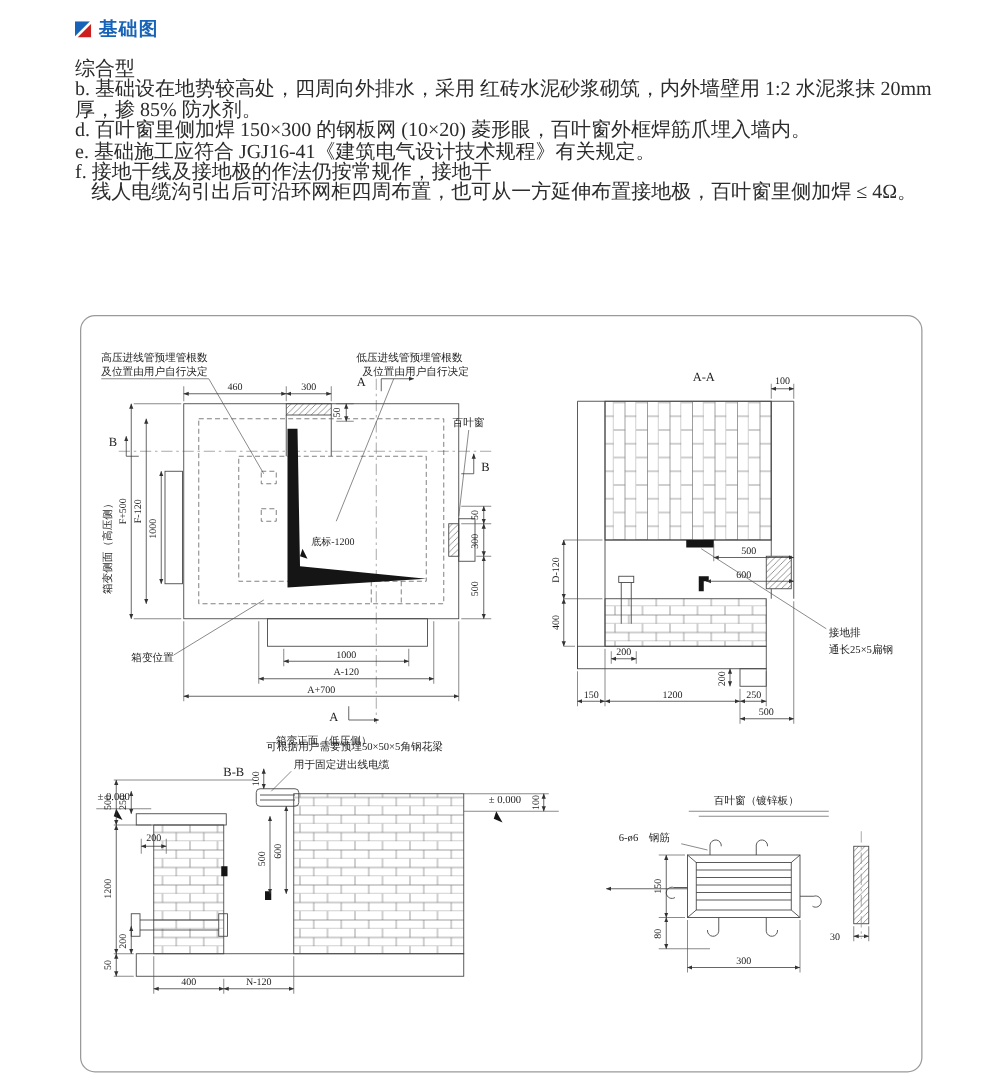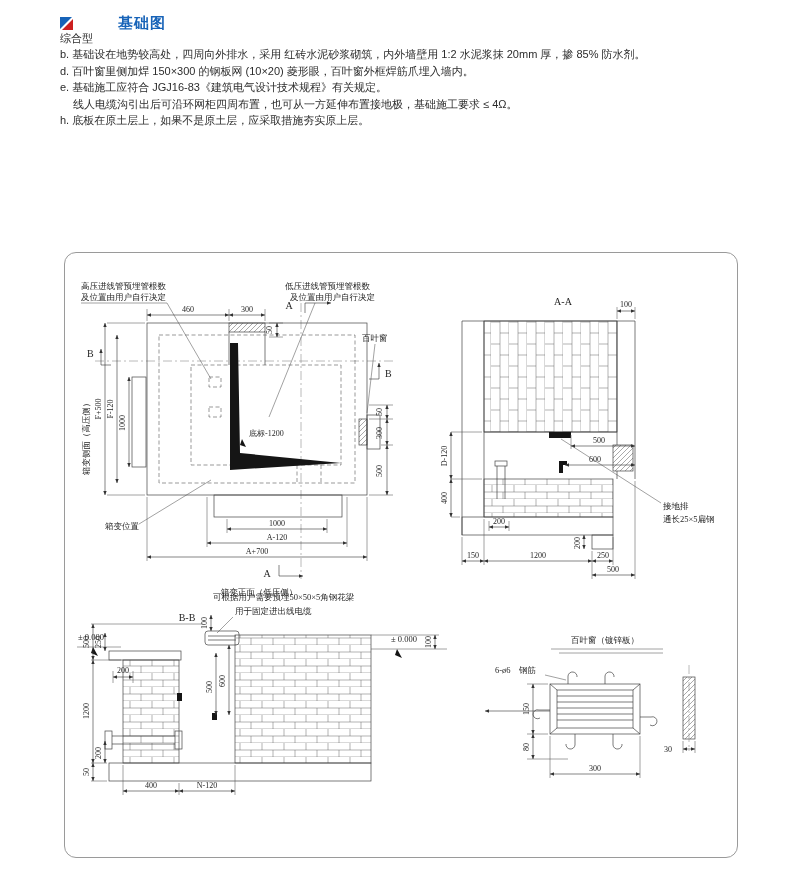--- a/index.html
+++ b/index.html
@@ -1,19 +1,19 @@
 <!DOCTYPE html>
 <html><head>
 <meta charset="utf-8">
 <style>
   html,body{margin:0;padding:0;background:#ffffff;}
   body{width:800px;height:869px;position:relative;font-family:"Liberation Sans",sans-serif;color:#2b2b2b;overflow:hidden;}
   .header{position:absolute;left:60px;top:14px;display:flex;align-items:center;gap:6px;}
-  .header .title{font-size:15px;font-weight:bold;color:#1763b8;letter-spacing:1px;font-family:"Liberation Sans",sans-serif;margin-left:39px;}
-  .notes{position:absolute;left:60px;top:30px;width:700px;font-size:11px;line-height:16.4px;color:#2c2c2c;font-family:Liberation Sans, sans-serif;}
+  .header .title{font-size:15px;font-weight:bold;color:#1763b8;letter-spacing:1px;font-family:"Liberation Sans",sans-serif;}
+  .notes{position:absolute;left:60px;top:48px;width:700px;font-size:16px;line-height:16.4px;color:#2c2c2c;font-family:Liberation Serif, serif;}
   .notes .indent{padding-left:13px;}
   .sheet{position:absolute;left:64px;top:252px;width:672px;height:604px;border:1px solid #9a9a9a;border-radius:12px;background:#fff;}
   .sheet svg{position:absolute;}
   svg text{font-family:"Liberation Serif",serif;fill:#1f1f1f;}
   text.d{font-size:8px;}
   text.cn{font-size:8.5px;}
   text.t{font-size:10px;}
   .ln{stroke:#444;stroke-width:.7;fill:none;}
   .thin{stroke:#555;stroke-width:.55;fill:none;}
   .ds{stroke:#555;stroke-width:.6;fill:none;stroke-dasharray:4 2.5;}
@@ -45,23 +45,23 @@
     <polygon points="0,0 12,0 0,12" fill="#1763b8"></polygon>
     <polygon points="13,2 13,13 2,13" fill="#cc1f1f"></polygon>
   </svg>
   <span class="title">基础图</span>
 </div>
 
 <div class="notes">
   <div>综合型</div>
   <div>b. 基础设在地势较高处，四周向外排水，采用 红砖水泥砂浆砌筑，内外墙壁用 1:2 水泥浆抹 20mm 厚，掺 85% 防水剂。</div>
   <div>d. 百叶窗里侧加焊 150×300 的钢板网 (10×20) 菱形眼，百叶窗外框焊筋爪埋入墙内。</div>
-  <div>e. 基础施工应符合 JGJ16-83《建筑电气设计技术规程》有关规定。</div>
-  <div class="indent">线人电缆沟引出后可沿环网柜四周布置，也可从一方延伸布置接地极，基础施工要求 ≤ 4Ω。</div>
-  <div>h. 底板在原土层上，如果不是原土层，应采取措施夯实原上层。</div>
+  <div>e. 基础施工应符合 JGJ16-41《建筑电气设计技术规程》有关规定。</div>
+  <div>f. 接地干线及接地极的作法仍按常规作，接地干</div>
+  <div class="indent">线人电缆沟引出后可沿环网柜四周布置，也可从一方延伸布置接地极，百叶窗里侧加焊 ≤ 4Ω。</div>
 </div>
 
 <div class="sheet">
 
   <svg style="left:14px;top:24px" width="335" height="335" viewBox="0 0 335 335">
     <g class="dd">
       <path d="M222,26 V302"></path>
       <path d="M16,84 H314"></path>
     </g>
     <g class="ln">

